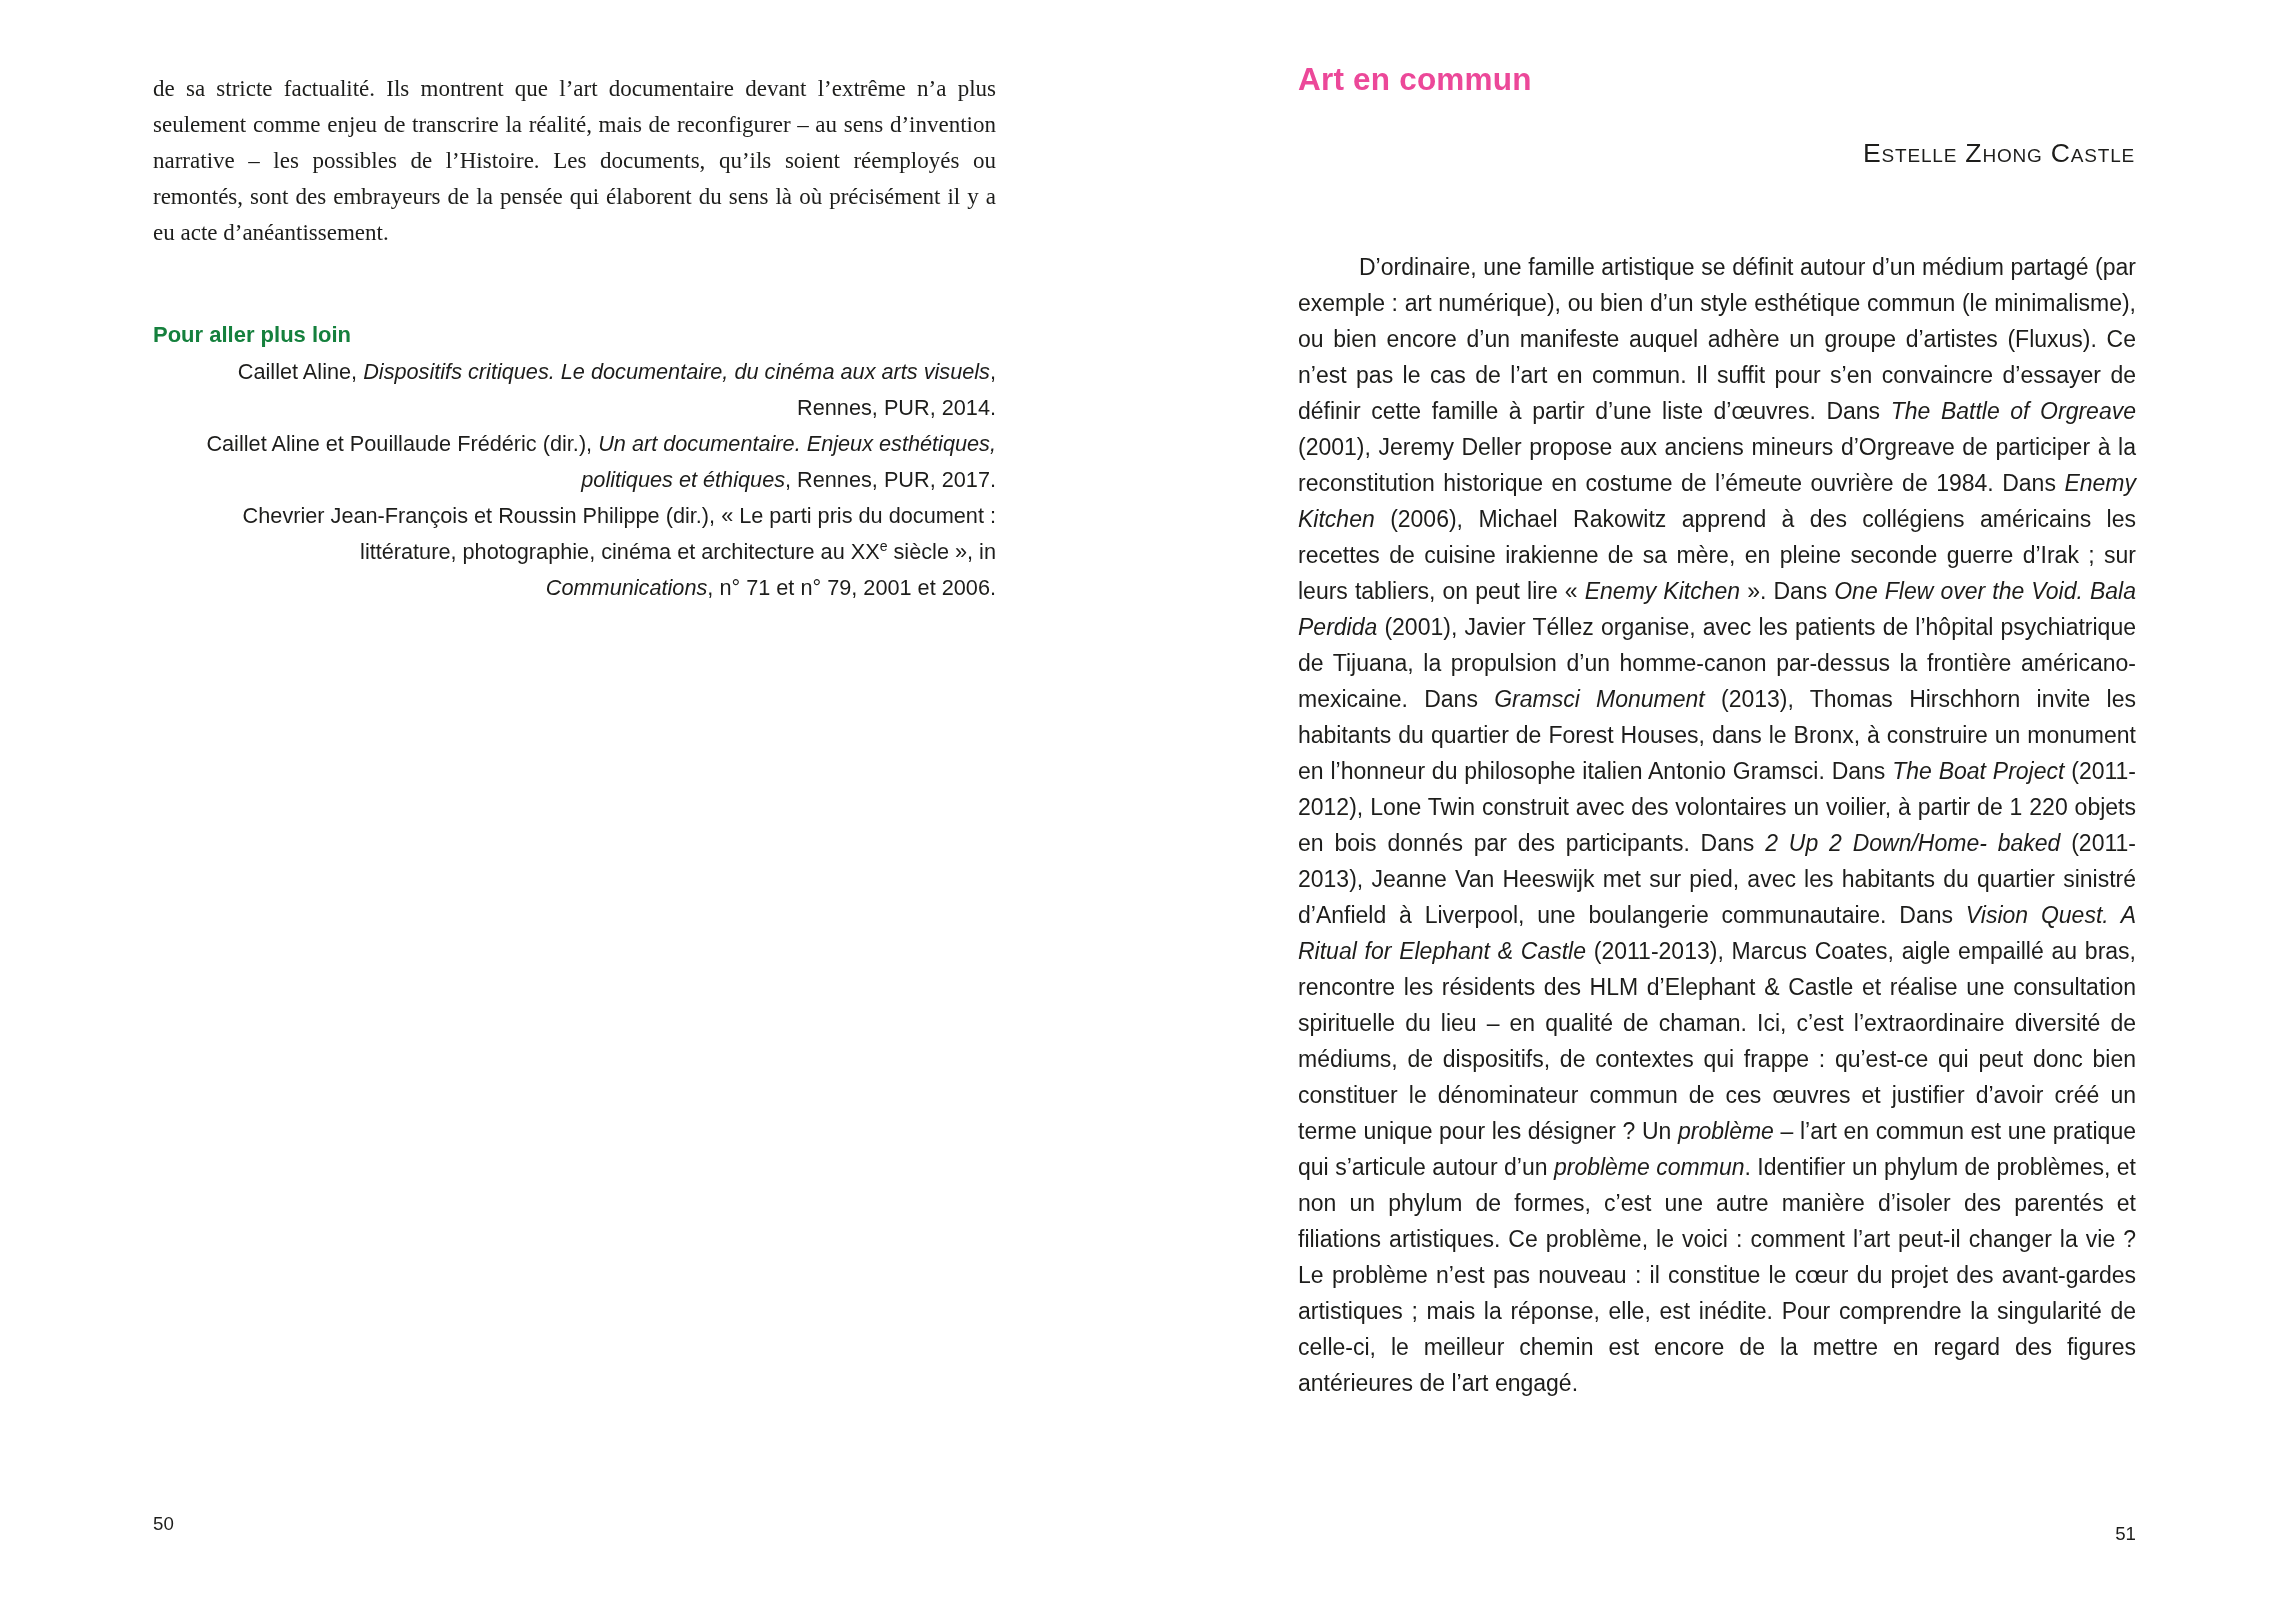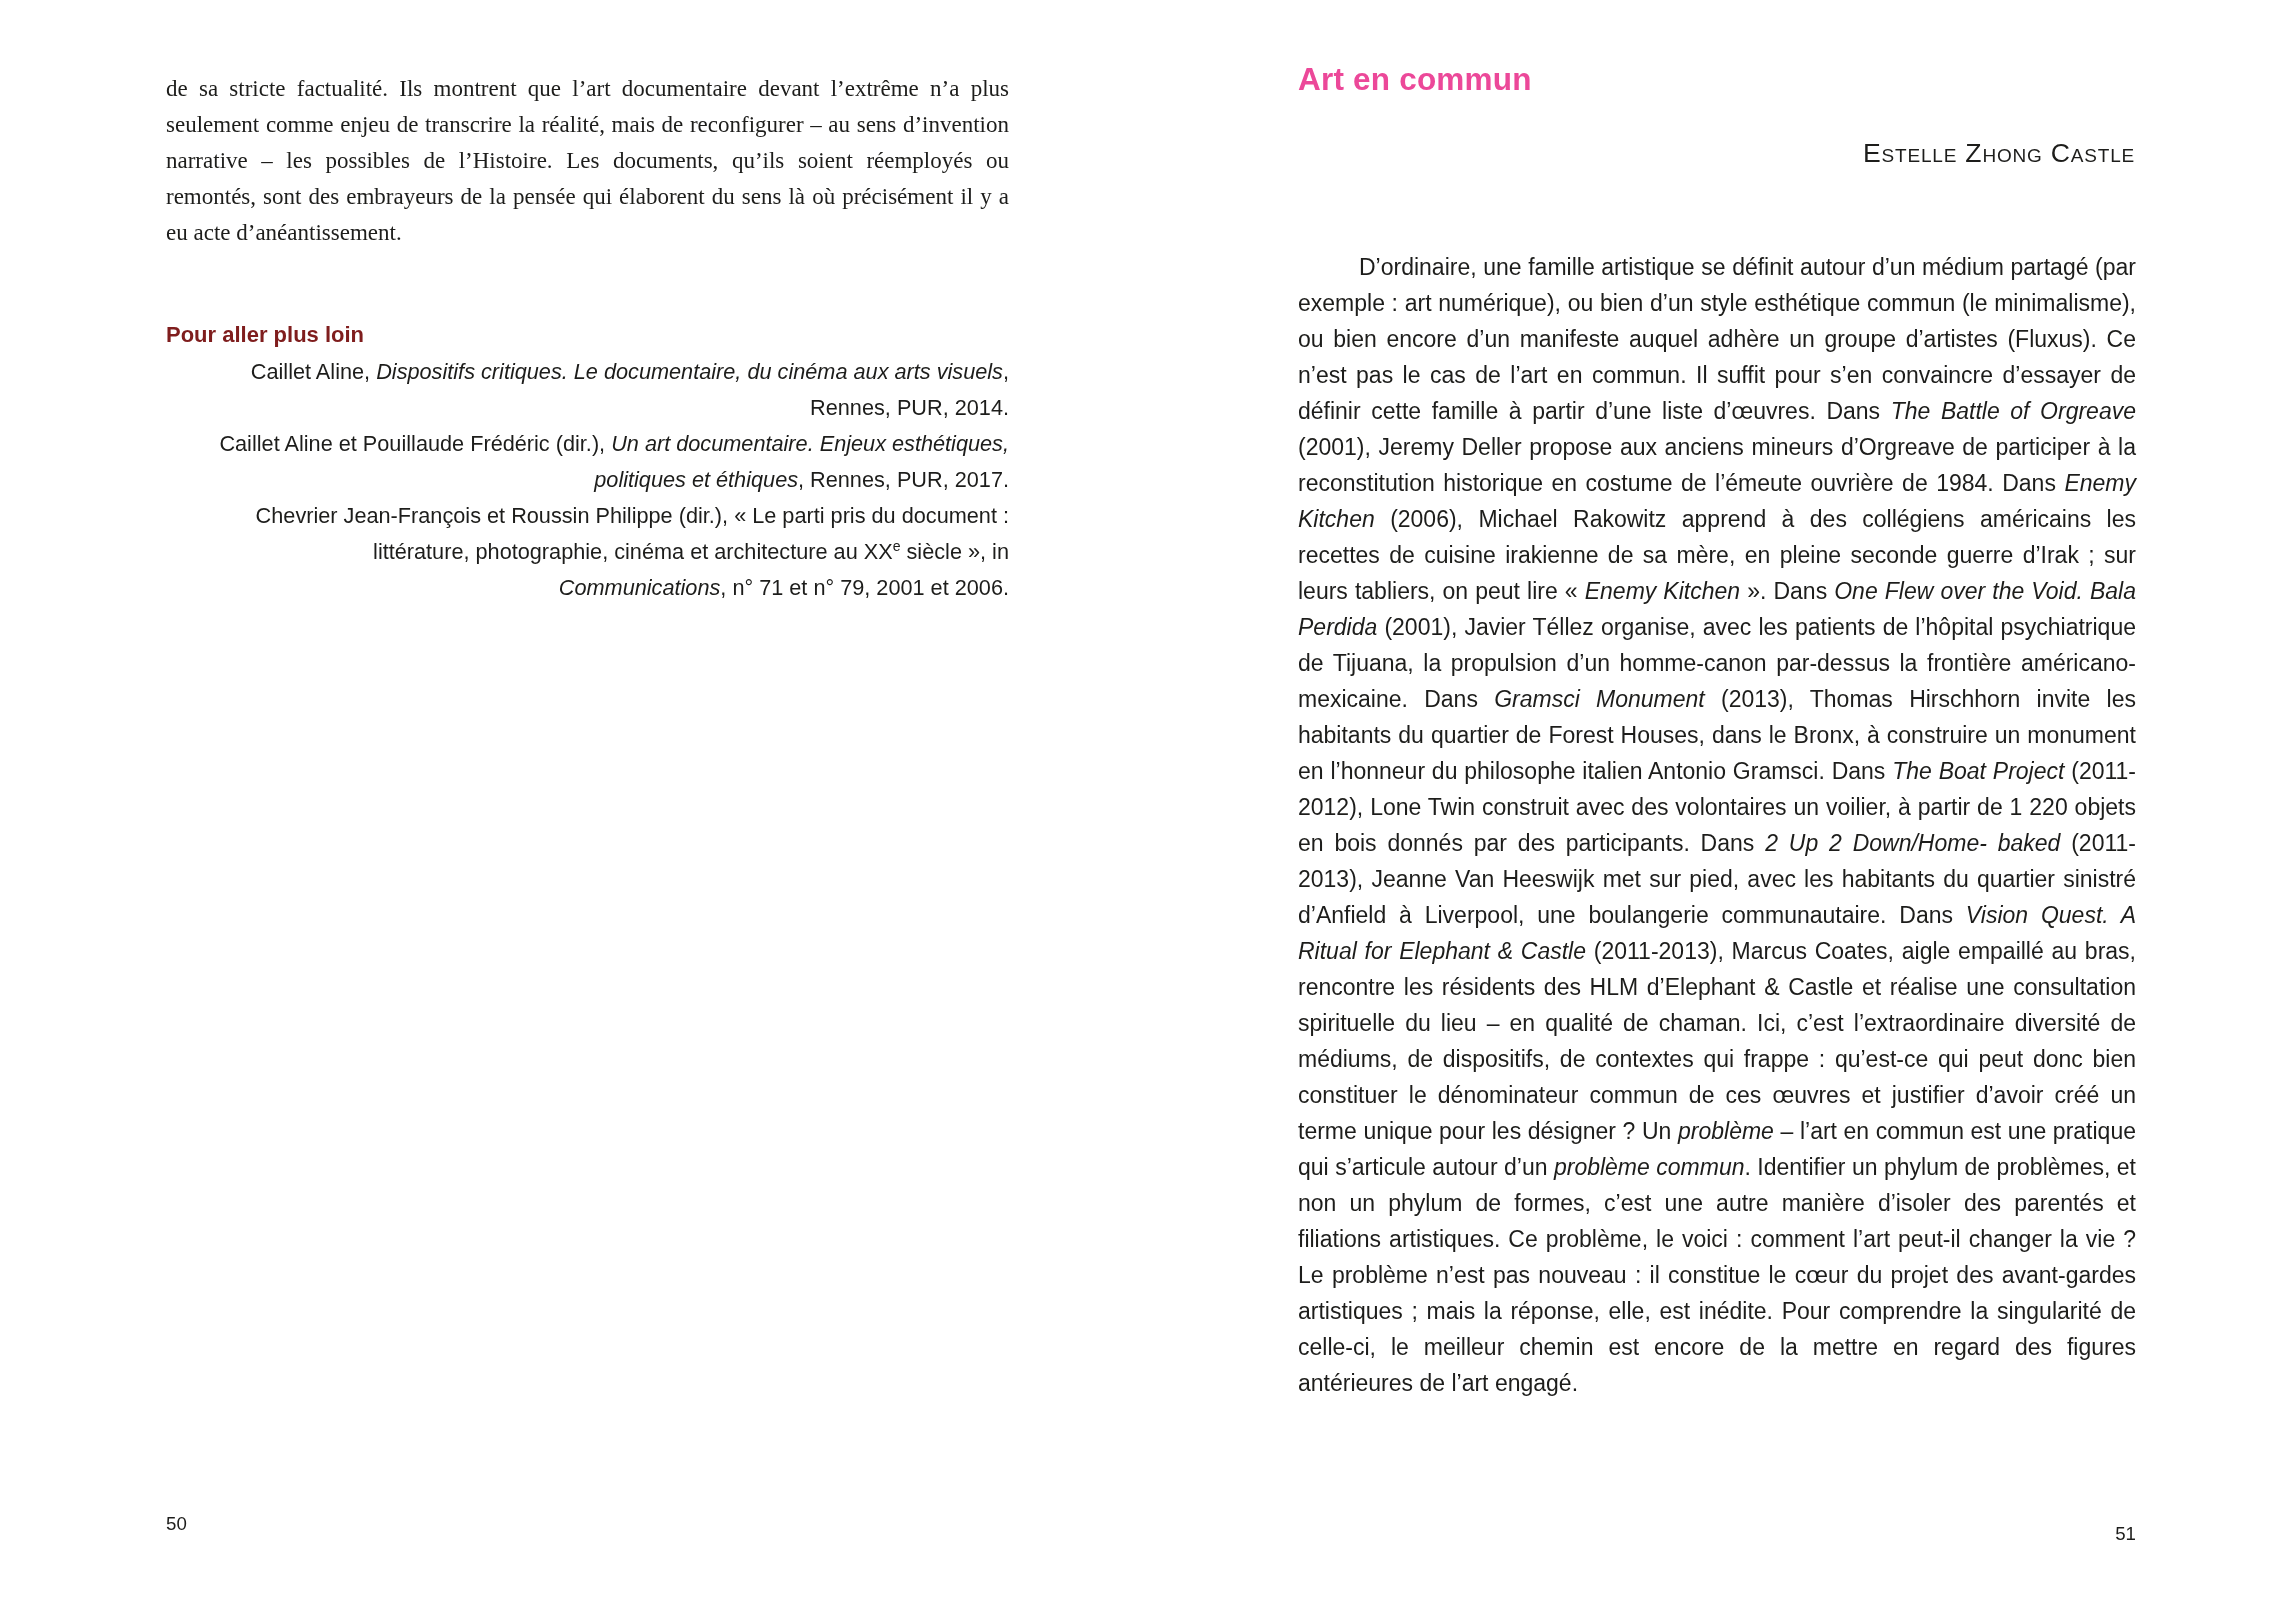--- a/index.html
+++ b/index.html
@@ -9,21 +9,21 @@
     background: #ffffff;
   }
   body {
     position: relative;
     font-family: "Liberation Serif", serif;
     color: #1d1d1b;
     overflow: hidden;
   }
   .spread { position: absolute; inset: 0; background: #ffffff; }
   .page { position: absolute; top: 0; height: 1619px; width: 1143px; }
-  .page-left  { left: 13px; }
+  .page-left  { left: 0; }
   .page-right { left: 1144px; }
 
   
   .left-paragraph {
     position: absolute;
     left: 153px; top: 71px; width: 843px;
     font-family: "Liberation Serif", serif;
     font-size: 23px;
     line-height: 36px;
     text-align: justify;
@@ -32,21 +32,21 @@
   .further-reading {
     position: absolute;
     left: 153px; top: 317px; width: 843px;
   }
   .further-reading h2 {
     font-family: "Liberation Sans", sans-serif;
     font-size: 22px;
     font-weight: 700;
     line-height: 35px;
     margin-bottom: 2px;
-    color: #7f1d1d;
+    color: #15803d;
   }
   .bib-entry {
     font-family: "Liberation Sans", sans-serif;
     font-size: 21.7px;
     line-height: 36px;
     padding-left: 61px;
     text-indent: -61px;
     text-align: right;
   }
   .bib-entry sup { font-size: 0.65em; line-height: 0; }

